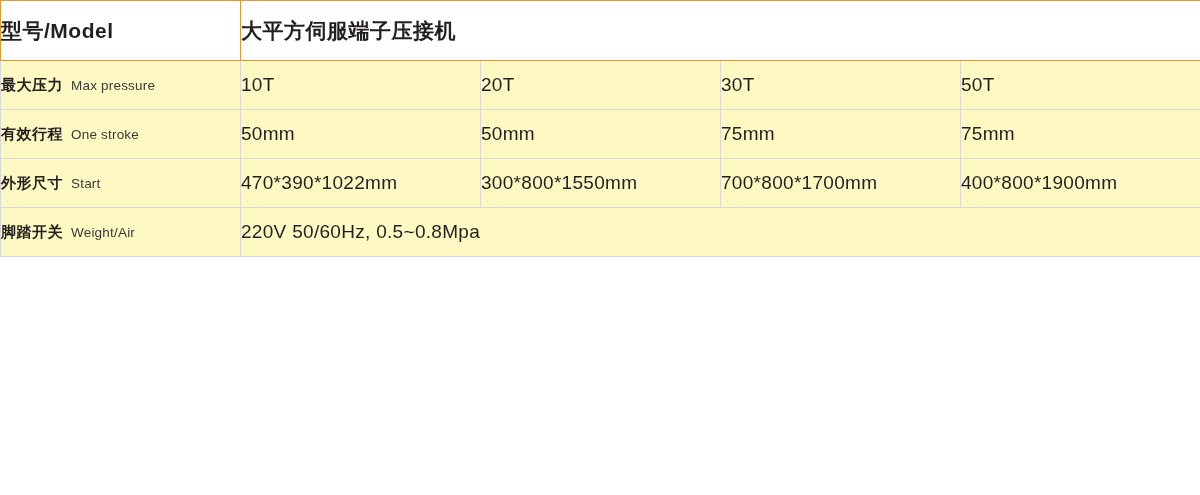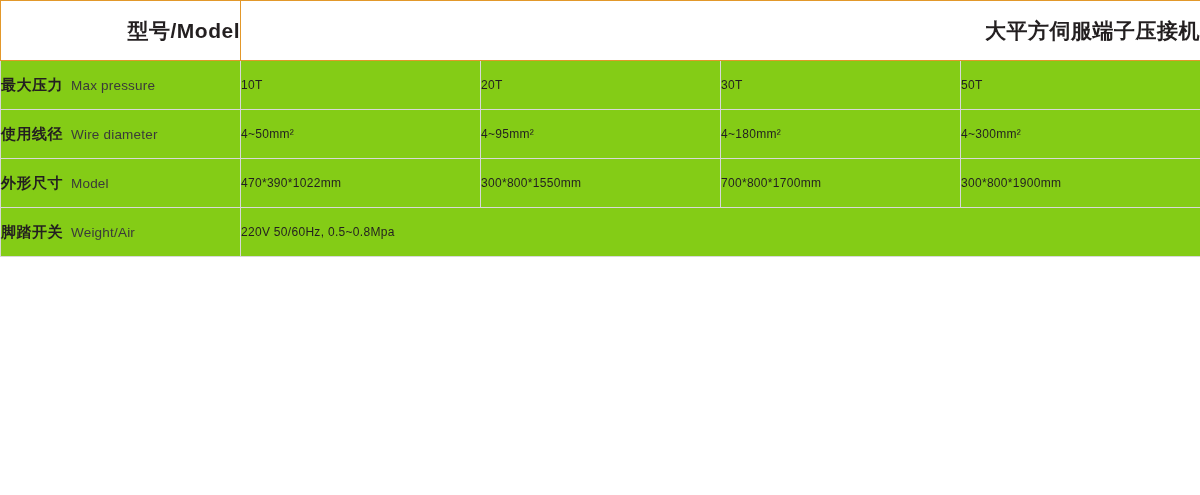--- a/index.html
+++ b/index.html
@@ -22,21 +22,21 @@
   .spec-table td {
     border: 1px solid #d8d8d8;
     padding: 0;
     vertical-align: middle;
     background: #ffffff;
   }
   
   .hdr-model, .hdr-title {
     background: #f0a22e;
     height: 59px;
-    text-align: right;
+    text-align: left;
     font-size: 21px;
     font-weight: bold;
     color: #231f20;
     border: 1px solid #e2982a !important;
     letter-spacing: 0.5px;
   }
   .hdr-title {
     font-size: 21px;
     font-family: Liberation Mono, monospace;
   }
@@ -57,26 +57,26 @@
     font-size: 13.5px;
     color: #3a3a3a;
     font-weight: normal;
     margin-left: 8px;
     letter-spacing: 0.2px;
   }
   
   .value-cell {
     height: 48px;
     padding: 0 0 0 20px;
-    font-size: 12px;
+    font-size: 19px;
     color: #231f20;
     letter-spacing: 0.3px;
   }
   tr.row-band td {
-    background: #84cc16;
+    background: #fef9c3;
   }
 </style>
 </head>
 <body>
 
 <table class="spec-table">
   <colgroup>
     <col style="width:240px">
     <col style="width:240px">
     <col style="width:240px">
@@ -92,40 +92,40 @@
     <tr class="row-band">
       <td class="label-cell">
         <span class="label-cn">最大压力</span><span class="label-en">Max pressure</span>
       </td>
       <td class="value-cell">10T</td>
       <td class="value-cell">20T</td>
       <td class="value-cell">30T</td>
       <td class="value-cell">50T</td>
     </tr>
 
-
     <tr class="row-band">
       <td class="label-cell">
-        <span class="label-cn">使用线径</span><span class="label-en">Wire diameter</span>
+        <span class="label-cn">有效行程</span><span class="label-en">One stroke</span>
       </td>
-      <td class="value-cell">4~50mm²</td>
-      <td class="value-cell">4~95mm²</td>
-      <td class="value-cell">4~180mm²</td>
-      <td class="value-cell">4~300mm²</td>
+      <td class="value-cell">50mm</td>
+      <td class="value-cell">50mm</td>
+      <td class="value-cell">75mm</td>
+      <td class="value-cell">75mm</td>
     </tr>
+
 
 
     <tr class="row-band">
       <td class="label-cell">
-        <span class="label-cn">外形尺寸</span><span class="label-en">Model</span>
+        <span class="label-cn">外形尺寸</span><span class="label-en">Start</span>
       </td>
       <td class="value-cell">470*390*1022mm</td>
       <td class="value-cell">300*800*1550mm</td>
       <td class="value-cell">700*800*1700mm</td>
-      <td class="value-cell">300*800*1900mm</td>
+      <td class="value-cell">400*800*1900mm</td>
     </tr>
 
 
 
 
     <tr class="row-band">
       <td class="label-cell">
         <span class="label-cn">脚踏开关</span><span class="label-en">Weight/Air</span>
       </td>
       <td class="value-cell" colspan="4">220V 50/60Hz,  0.5~0.8Mpa</td>

